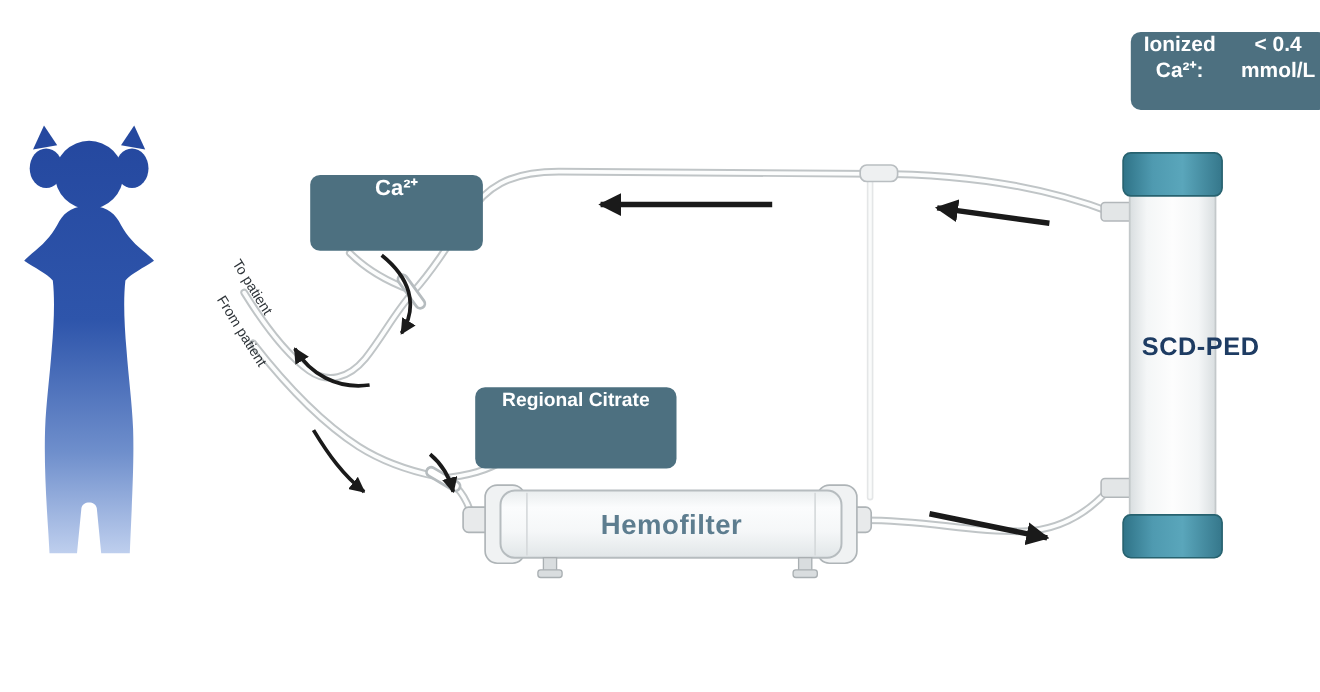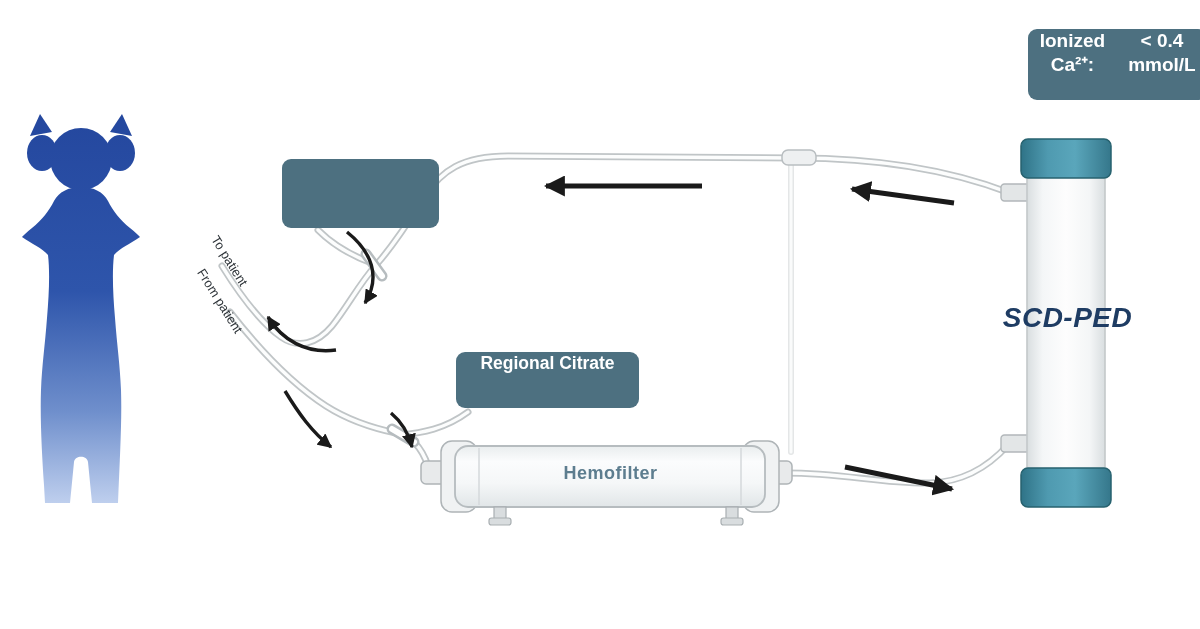--- a/index.html
+++ b/index.html
@@ -20,26 +20,26 @@
   .arrow{fill:none;stroke:var(--arrow,#1a1a1a);stroke-width:5;}
   .arrow.thin{stroke-width:3.4;}
 
   
   .badge{
     position:absolute;background:var(--badge-bg,#4d7080);color:var(--badge-text,#ffffff);
     font-weight:700;text-align:center;border-radius:9px;
     display:flex;flex-direction:row;justify-content:center;line-height:1.28;margin-left:44px;
   }
   #ca-badge{left:238px;top:159px;width:157px;height:69px;font-size:20px;}
-  #citrate-badge{left:412px;top:352px;width:183px;height:56px;font-size:17.5px;}
+  #citrate-badge{left:388px;top:352px;width:183px;height:74px;font-size:17.5px;}
   #ionized-badge{left:984px;top:29px;width:179px;height:71px;font-size:19px;}
 
   .device-label{position:absolute;font-weight:700;text-align:center;letter-spacing:.5px;}
-  #scd-label{left:995px;top:302px;width:145px;font-size:28px;color:var(--scd-text,#1e3c63);font-style:italic;}
-  #hemo-label{left:468px;top:463px;width:285px;font-size:18px;color:var(--hemofilter-text,#5d7d8f);}
+  #scd-label{left:1019px;top:302px;width:145px;font-size:23px;color:var(--scd-text,#1e3c63);}
+  #hemo-label{left:468px;top:463px;width:285px;font-size:25px;color:var(--hemofilter-text,#5d7d8f);}
 
   .tube-note{
     position:absolute;font-size:13px;color:#2e3439;white-space:nowrap;
     transform-origin:0 0;transform:rotate(58deg);
   }
   #to-patient{left:221px;top:233px;}
   #from-patient{left:207px;top:266px;}
 </style>
 </head>
 <body>
@@ -172,20 +172,21 @@
       <path class="arrow" d="M 954 203 L 852 189" marker-end="url(#arr)"></path>
       <path class="arrow" d="M 845 467 L 952 489" marker-end="url(#arr)"></path>
       <path class="arrow thin" d="M 347 232 C 372 252 381 277 365 303" marker-end="url(#arr)"></path>
       <path class="arrow thin" d="M 336 350 C 306 354 282 340 268 317" marker-end="url(#arr)"></path>
       <path class="arrow thin" d="M 391 413 C 403 423 409 435 412 447" marker-end="url(#arr)"></path>
       <path class="arrow thin" d="M 285 391 C 299 414 312 432 331 447" marker-end="url(#arr)"></path>
     </g>
   </svg>
 
   <div class="badge" id="ca-badge">
+    <div>Ca²⁺</div>
   </div>
 
   <div class="badge" id="citrate-badge">
     <div>Regional Citrate</div>
   </div>
 
   <div class="badge" id="ionized-badge">
     <div>Ionized Ca²⁺:</div>
     <div>&lt; 0.4 mmol/L</div>
   </div>

